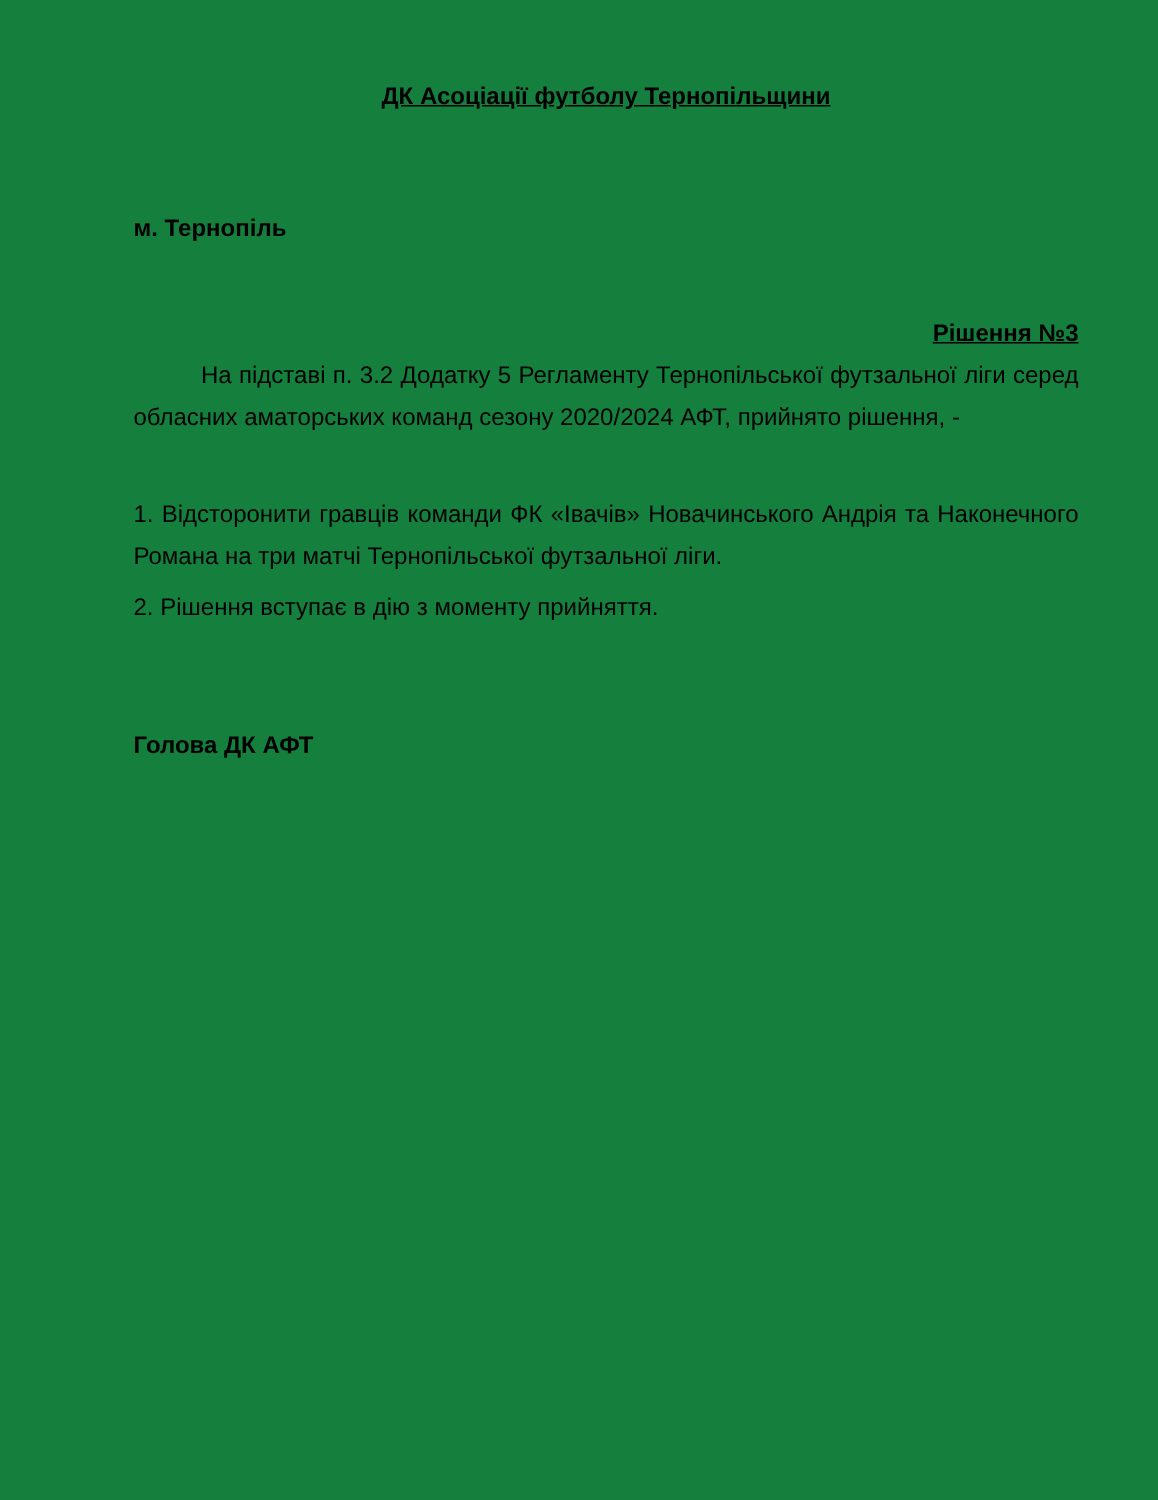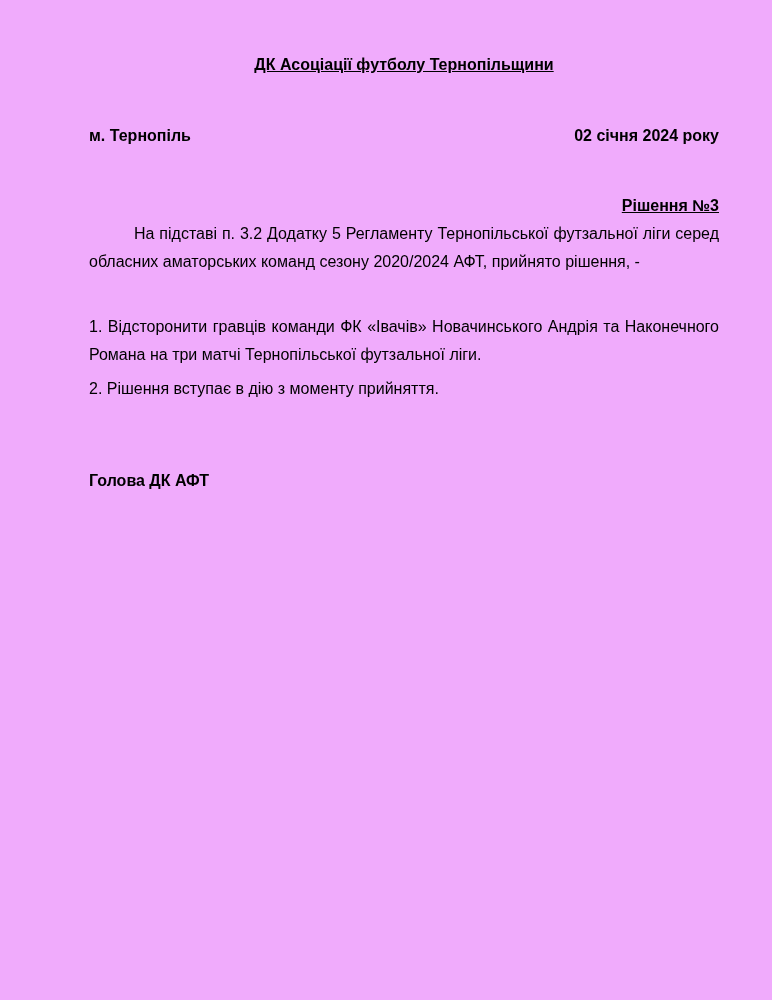--- a/index.html
+++ b/index.html
@@ -5,41 +5,41 @@
   html, body {
     margin: 0;
     padding: 0;
     background: #ffffff;
   }
   .page {
     position: relative;
     width: 772px;
     height: 1000px;
     margin: 0 auto;
-    background: #f0abfc;
+    background: #15803d;
     box-sizing: border-box;
     padding: 51px 53px 0 89px;
     font-family: "Liberation Sans", "DejaVu Sans", sans-serif;
     font-size: 16px;
     line-height: 28px;
     color: #000000;
     overflow: hidden;
   }
   .doc-title {
     text-align: center;
     font-weight: bold;
   }
   .doc-title .underlined {
     text-decoration: underline;
   }
   .place-date-row {
     display: flex;
     justify-content: space-between;
     font-weight: bold;
-    margin-top: 43px;
+    margin-top: 60px;
     text-align: right;
   }
   .decision-title {
     text-align: right;
     font-weight: bold;
     margin-top: 42px;
   }
   .decision-title .underlined {
     text-decoration: underline;
   }
@@ -69,21 +69,20 @@
 <body>
 
 <div class="page">
 
   <div class="doc-title">
     <span class="underlined">ДК Асоціації футболу Тернопільщини</span>
   </div>
 
   <div class="place-date-row">
     <span>м. Тернопіль</span>
-    <span>02 січня 2024 року</span>
   </div>
 
   <div class="decision-title">
     <span class="underlined">Рішення №3</span>
   </div>
 
 
   <p class="body-paragraph">На підставі п. 3.2 Додатку 5 Регламенту Тернопільської футзальної ліги серед обласних аматорських команд сезону 2020/2024 АФТ, прийнято рішення, -</p>
 
   <p class="decision-item item-1">1. Відсторонити гравців команди ФК «Івачів» Новачинського Андрія та Наконечного Романа на три матчі Тернопільської футзальної ліги.</p>

